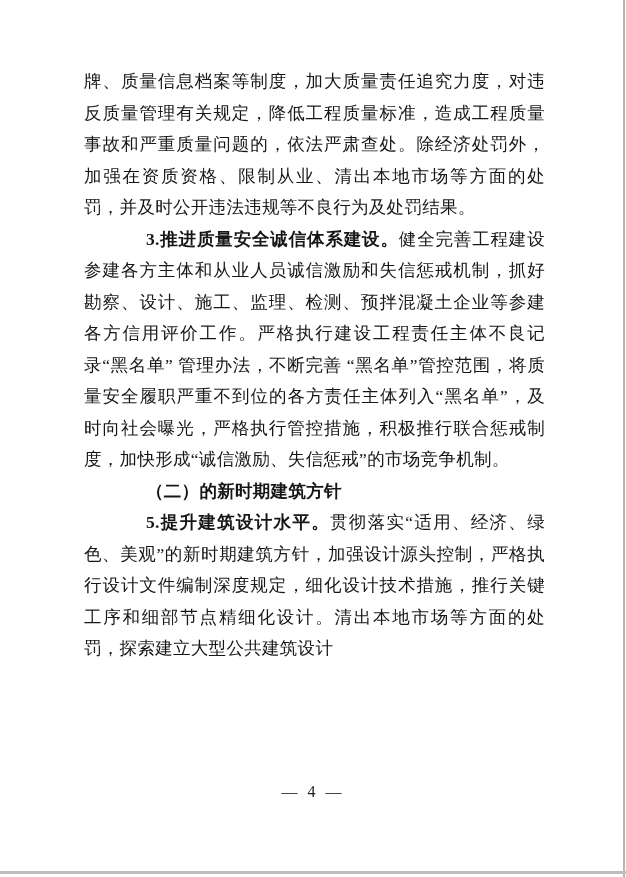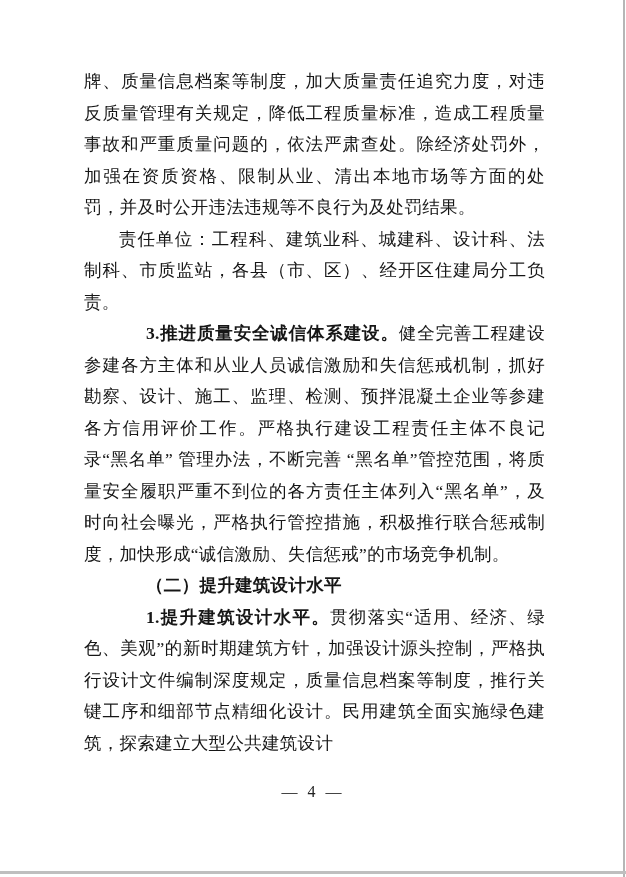--- a/index.html
+++ b/index.html
@@ -74,28 +74,27 @@
 </style>
 </head>
 <body>
 
 <div class="page">
 
   <div class="page-content">
 
     <p><span>牌、质量信息档案等制度，加大质量责任追究力度，对违反质量管理有关规定，降低工程质量标准，造成工程质量事故和严重质量问题的，依法严肃查处。除经济处罚外，加强在资质资格、限制从业、清出本地市场等方面的处罚，并及时公开违法违规等不良行为及处罚结果。</span></p>
 
-    <p class="indent"><span>责任单位：工程科、建筑业科、城建科、设计科、法制科、市质监站，各县（市、区）、经开区住建局分工负责。</span></p>
 
     <p class="indent"><span class="lead">3.推进质量安全诚信体系建设。</span><span>健全完善工程建设参建各方主体和从业人员诚信激励和失信惩戒机制，抓好勘察、设计、施工、监理、检测、预拌混凝土企业等参建各方信用评价工作。严格执行建设工程责任主体不良记录“黑名单” 管理办法，不断完善 “黑名单”管控范围，将质量安全履职严重不到位的各方责任主体列入“黑名单”，及时向社会曝光，严格执行管控措施，积极推行联合惩戒制度，加快形成“诚信激励、失信惩戒”的市场竞争机制。</span></p>
 
 
-    <p class="indent"><span class="lead">（二）提升建筑设计水平</span></p>
+    <p class="indent"><span class="lead">（二）的新时期建筑方针</span></p>
 
-    <p class="indent"><span class="lead">1.提升建筑设计水平。</span><span>贯彻落实“适用、经济、绿色、美观”的新时期建筑方针，加强设计源头控制，严格执行设计文件编制深度规定，质量信息档案等制度，推行关键工序和细部节点精细化设计。民用建筑全面实施绿色建筑，探索建立大型公共建筑设计</span></p>
+    <p class="indent"><span class="lead">5.提升建筑设计水平。</span><span>贯彻落实“适用、经济、绿色、美观”的新时期建筑方针，加强设计源头控制，严格执行设计文件编制深度规定，细化设计技术措施，推行关键工序和细部节点精细化设计。清出本地市场等方面的处罚，探索建立大型公共建筑设计</span></p>
 
   </div>
 
   <div class="footer">— 4 —</div>
 
   <div class="edge-right"></div>
   <div class="edge-bottom"></div>
 
 </div>
 

